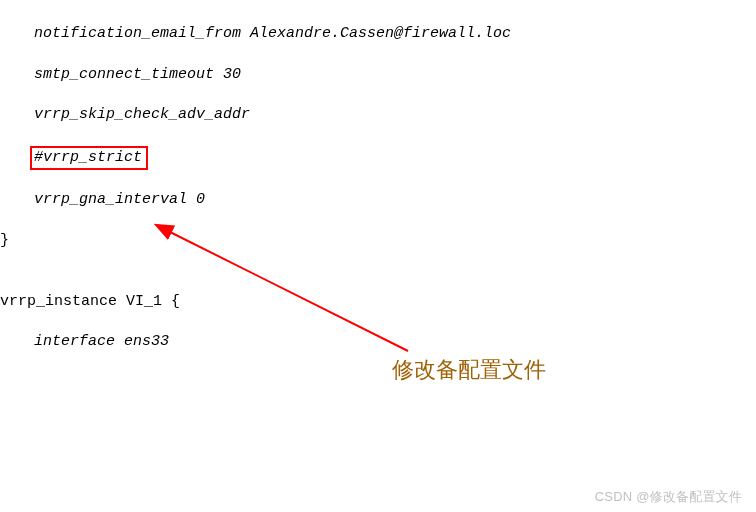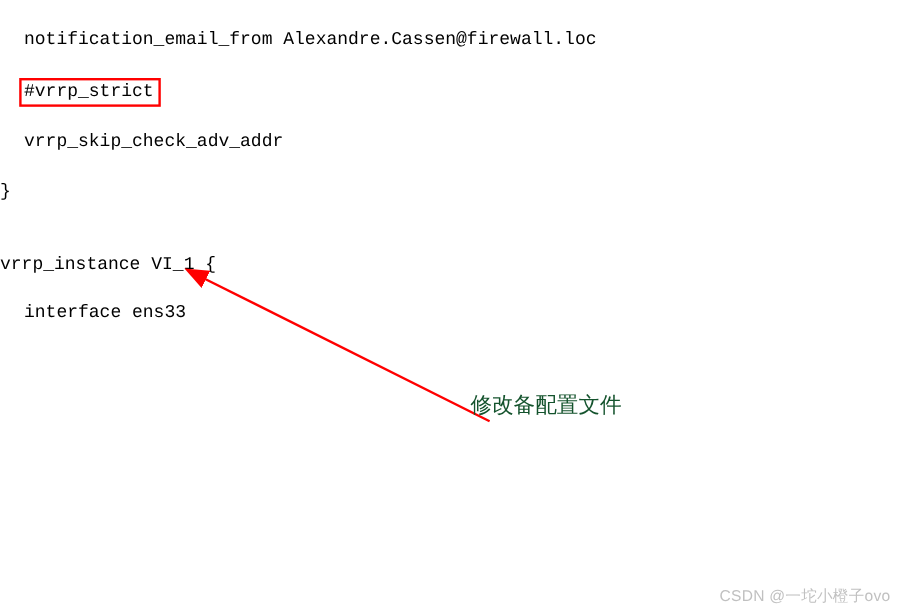--- a/index.html
+++ b/index.html
@@ -12,34 +12,34 @@
       line-height: 1.35;
       color: #000;
       position: relative;
       overflow: hidden;
     }
     .code-block {
       white-space: pre;
       padding: 4px 0 0 0;
     }
     .line { display: block; }
-    .indent1 { padding-left: 20px; }
+    .indent1 { padding-left: 34px; font-style: italic; }
     .redbox {
       border: 2px solid #ff0000;
       display: inline-block;
       padding: 0 4px 0 2px;
       margin-left: -4px;
     }
     .annotation {
       position: absolute;
       font-family: "SimSun", "宋体", serif;
-      font-size: 18px;
-      color: #14532d;
+      font-size: 22px;
+      color: #a16207;
       left: 392px;
-      top: 325px;
+      top: 355px;
     }
     .arrow-svg {
       position: absolute;
       left: 150px;
       top: 216px;
       pointer-events: none;
     }
     .watermark {
       position: absolute;
       right: 14px;
@@ -48,22 +48,24 @@
       font-size: 13px;
       color: rgba(140,140,140,0.55);
       letter-spacing: 0.2px;
     }
   </style>
 </head>
 <body>
 
 <div class="code-block">
 <span class="line indent1">notification_email_from Alexandre.Cassen@firewall.loc</span>
+<span class="line indent1">smtp_connect_timeout 30</span>
+<span class="line indent1">vrrp_skip_check_adv_addr</span>
 <span class="line indent1"><span class="redbox">#vrrp_strict</span></span>
-<span class="line indent1">vrrp_skip_check_adv_addr</span>
+<span class="line indent1">vrrp_gna_interval 0</span>
 <span class="line">}</span>
 <span class="line"></span>
 <span class="line">vrrp_instance VI_1 {</span>
 <span class="line indent1">interface ens33</span>
 
 
 
 
 
 
@@ -78,13 +80,13 @@
   <defs>
     <marker id="arrowhead" markerWidth="10" markerHeight="8" refX="2" refY="4" orient="auto">
       <polygon points="0 0, 10 4, 0 8" fill="#ff0000"></polygon>
     </marker>
   </defs>
   <line x1="258" y1="135" x2="18" y2="15" stroke="#ff0000" stroke-width="2" marker-end="url(#arrowhead)"></line>
 </svg>
 
 <div class="annotation">修改备配置文件</div>
 
-<div class="watermark">CSDN @一坨小橙子ovo</div>
+<div class="watermark">CSDN @修改备配置文件</div>
 
 </body></html>

